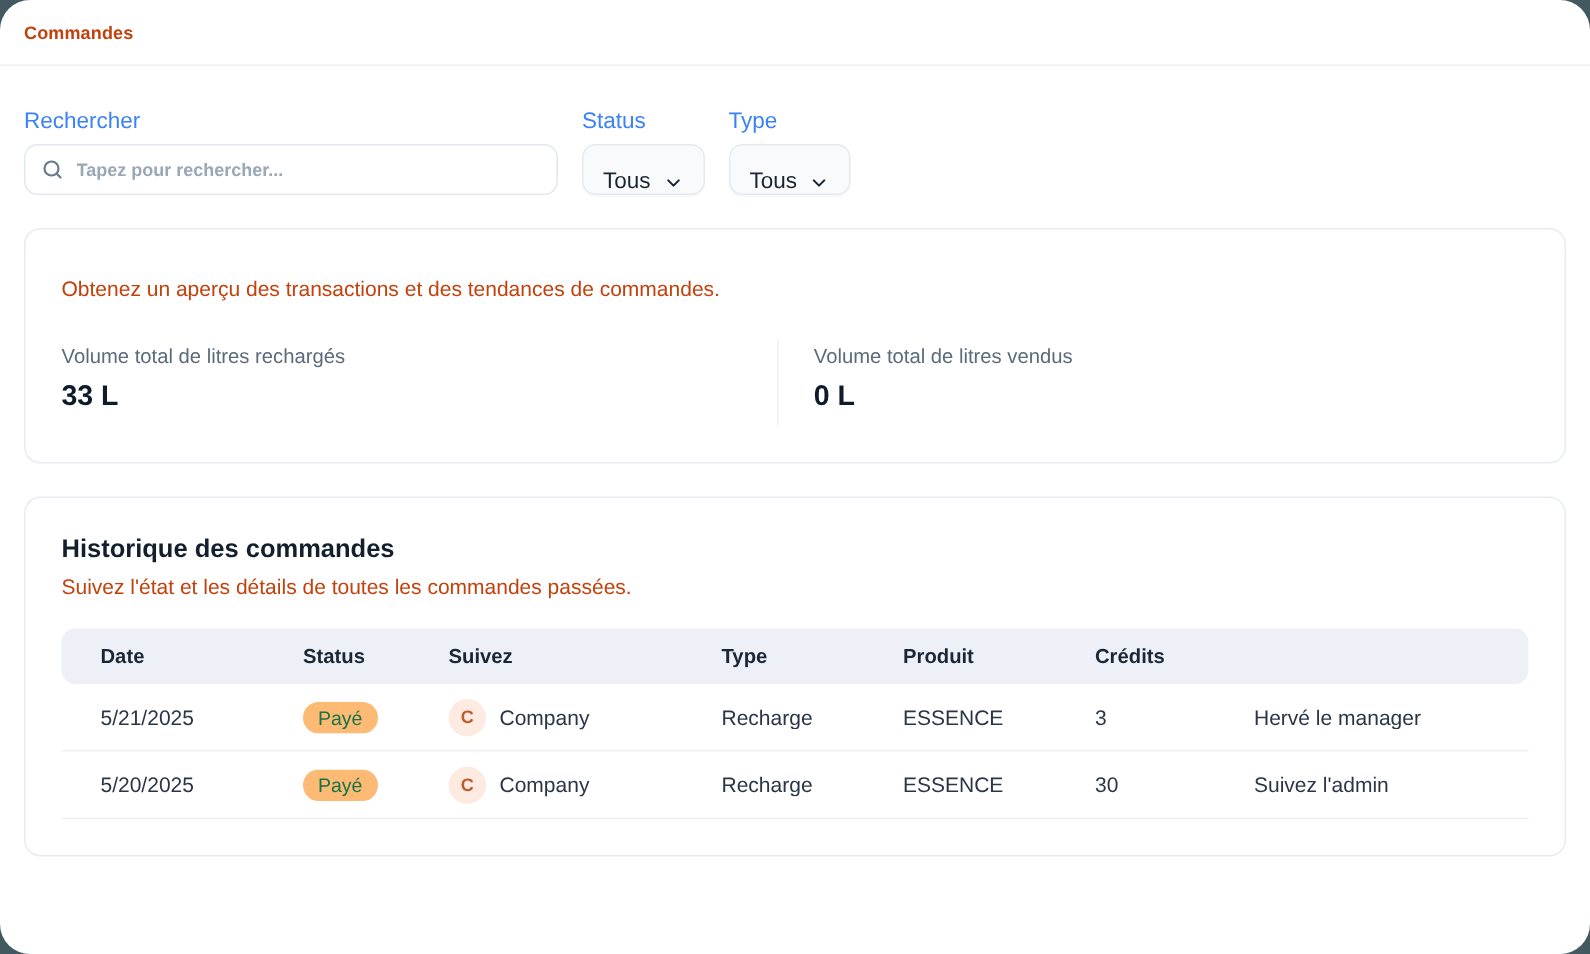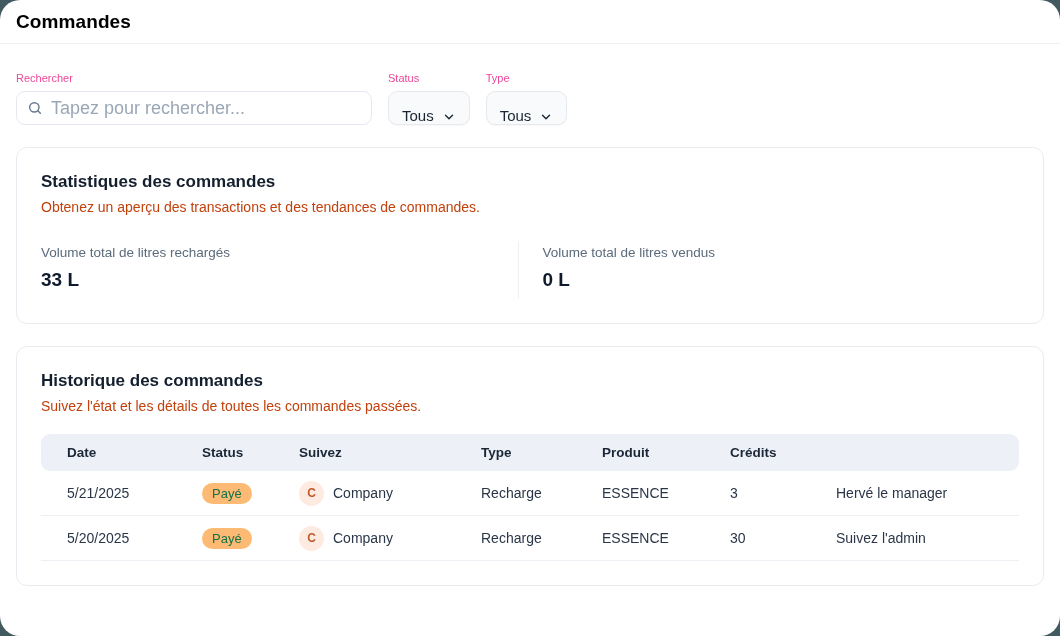--- a/index.html
+++ b/index.html
@@ -18,56 +18,57 @@
     overflow: hidden;
   }
   .topbar {
     height: 44px;
     display: flex;
     align-items: center;
     padding: 0 16px;
     border-bottom: 1px solid #eef1f4;
   }
   .topbar h1 {
-    font-size: 19px;
-    font-weight: 700;
-    color: #000000;
+    font-size: 12px;
+    font-weight: 700;
+    color: #c2410c;
     letter-spacing: .1px;
   }
   .filters {
     display: flex;
     align-items: flex-end;
     gap: 16px;
     padding: 28px 16px 0 16px;
   }
   .field-label {
-    font-size: 11px;
-    color: #ec4899;
+    font-size: 15px;
+    color: #3b82f6;
     margin-bottom: 7px;
     display: block;
   }
   .search-wrap { width: 356px; }
   .search-box {
     display: flex;
     align-items: center;
     gap: 8px;
     height: 34px;
     border: 1px solid #e3e8ee;
     border-radius: 9px;
     padding: 0 10px;
     background: #ffffff;
   }
   .search-box input {
     border: none;
     outline: none;
     flex: 1;
-    font-size: 18px;
+    font-size: 12px;
     color: #1e2936;
     font-family: inherit;
     background: transparent;
+    font-weight: bold;
   }
   .search-box input::placeholder { color: #9aa7b6; }
   .dropdown-wrap { }
   .dropdown {
     display: inline-flex;
     align-items: flex-end;
     gap: 8px;
     height: 34px;
     padding: 0 13px;
     background: #f8fafc;
@@ -213,21 +214,20 @@
         <span class="icon">
           <svg width="14" height="14" viewBox="0 0 24 24" fill="none" stroke="#1a2433" stroke-width="2.4" stroke-linecap="round" stroke-linejoin="round">
             <polyline points="6 9 12 15 18 9"></polyline>
           </svg>
         </span>
       </button>
     </div>
   </div>
 
   <div class="card stats">
-    <h2>Statistiques des commandes</h2>
     <div class="card-sub">Obtenez un aperçu des transactions et des tendances de commandes.</div>
     <div class="stats-row">
       <div class="stat">
         <div class="stat-label">Volume total de litres rechargés</div>
         <div class="stat-value">33 L</div>
       </div>
       <div class="stat">
         <div class="stat-label">Volume total de litres vendus</div>
         <div class="stat-value">0 L</div>
       </div>

